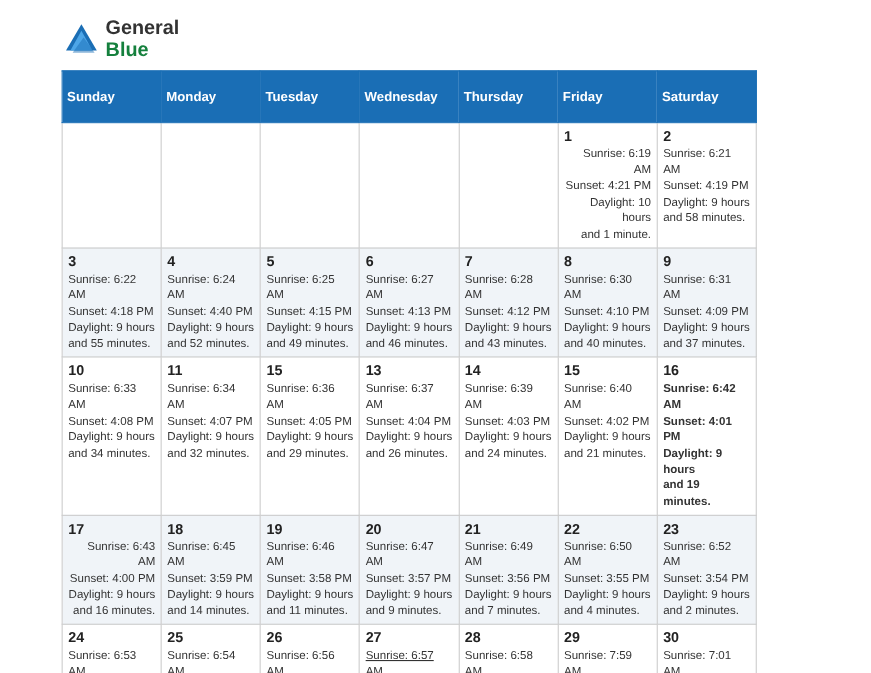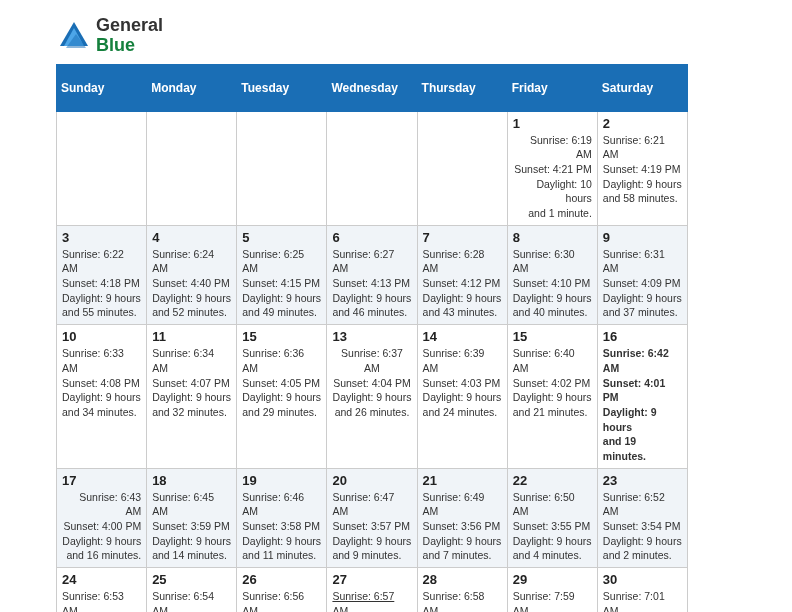--- a/index.html
+++ b/index.html
@@ -213,21 +213,21 @@
           </td>
           <td>
             <span class="day-num">15</span>
             <div class="day-info" style="white-space: pre-line;">Sunrise: 6:36 AM
 Sunset: 4:05 PM
 Daylight: 9 hours
 and 29 minutes.</div>
           </td>
           <td>
             <span class="day-num">13</span>
-            <div class="day-info" style="white-space: pre-line; text-align: center;">Sunrise: 6:37 AM
+            <div class="day-info" style="white-space: pre-line;">Sunrise: 6:37 AM
 Sunset: 4:04 PM
 Daylight: 9 hours
 and 26 minutes.</div>
           </td>
           <td>
             <span class="day-num">14</span>
             <div class="day-info" style="white-space: pre-line;">Sunrise: 6:39 AM
 Sunset: 4:03 PM
 Daylight: 9 hours
 and 24 minutes.</div>

